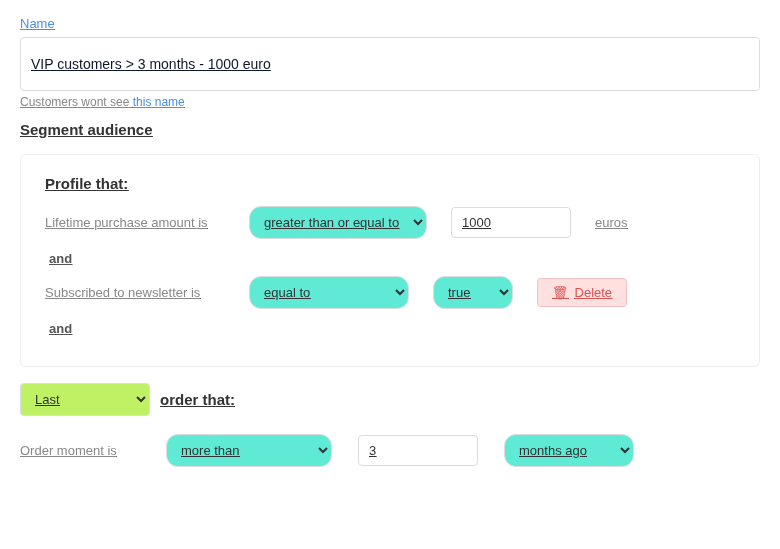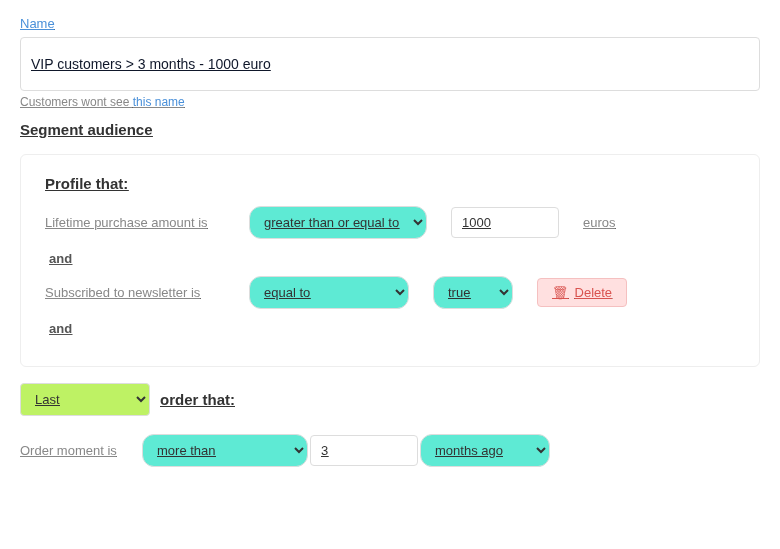--- a/index.html
+++ b/index.html
@@ -76,21 +76,21 @@
       cursor: pointer;
       outline: none;
       min-width: 160px;
     }
     .condition-input {
       border: 1px solid #ddd;
       border-radius: 4px;
       padding: 7px 10px;
       font-size: 13px;
       color: #333;
-      width: 108px;
+      width: 120px;
       outline: none;
     }
     .unit-label {
       font-size: 13px;
       color: #888;
     }
     .and-label {
       font-size: 13px;
       font-weight: 700;
       color: #555;
@@ -130,21 +130,21 @@
       min-width: 130px;
     }
     .order-title {
       font-size: 15px;
       font-weight: 700;
       color: #333;
     }
     .order-condition-row {
       display: flex;
       align-items: center;
-      gap: 2px;
+      gap: 26px;
       margin-top: 18px;
       flex-wrap: wrap;
     }
     .order-moment-label {
       font-size: 13px;
       color: #888;
       min-width: 120px;
     }
   </style>
 </head>

